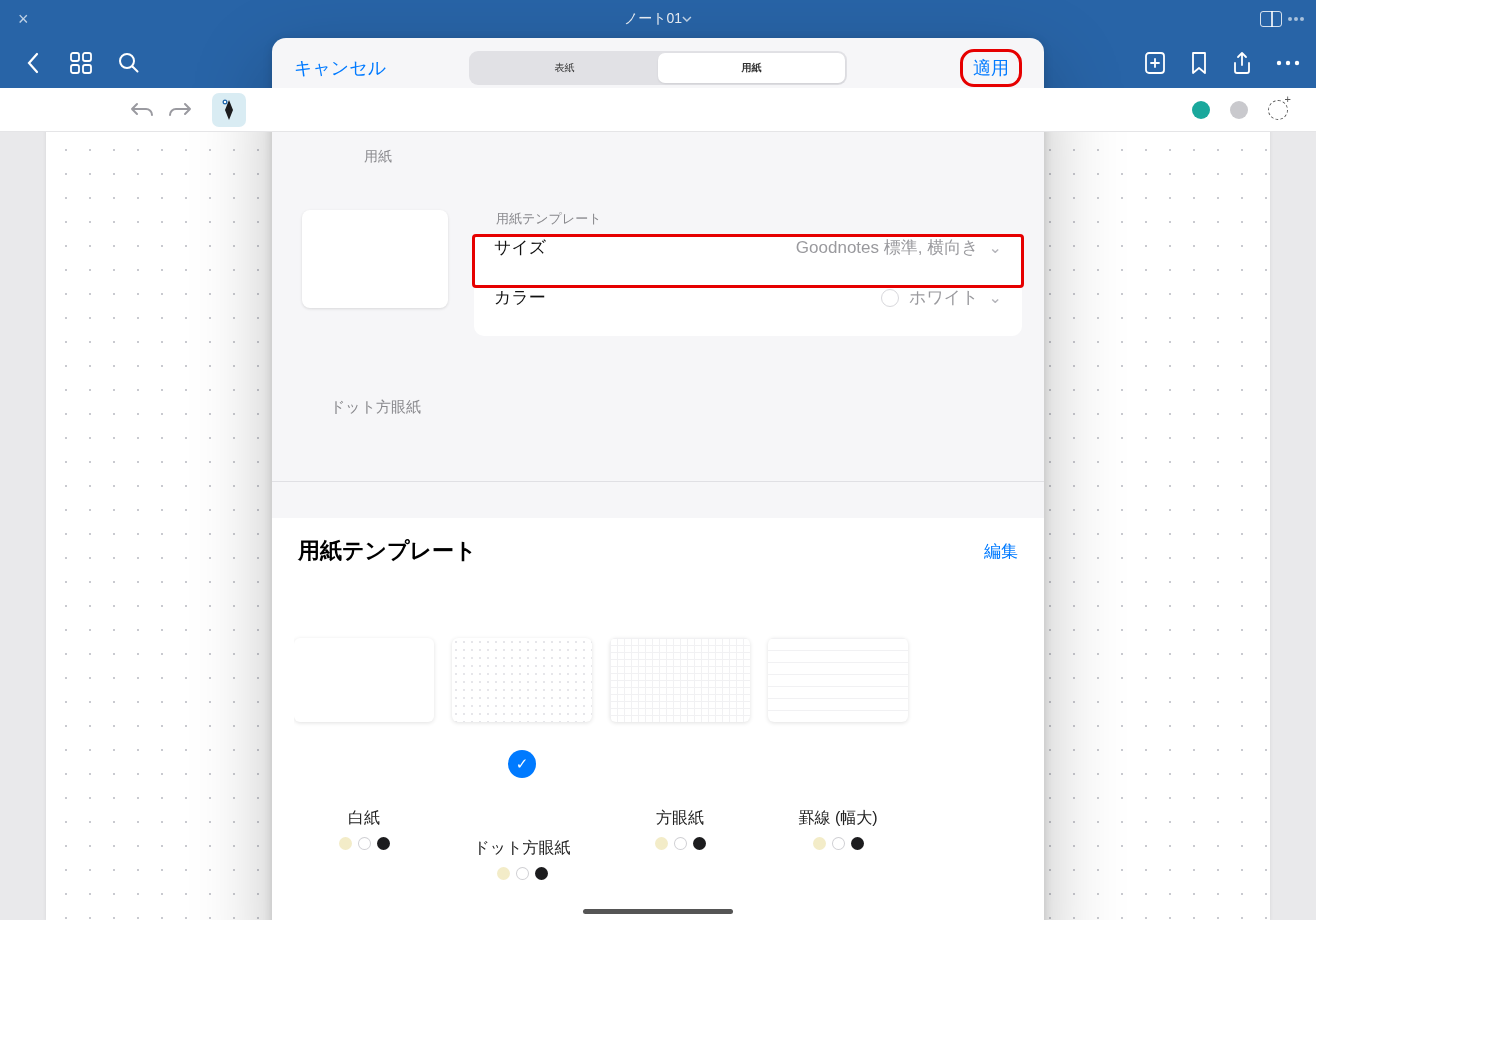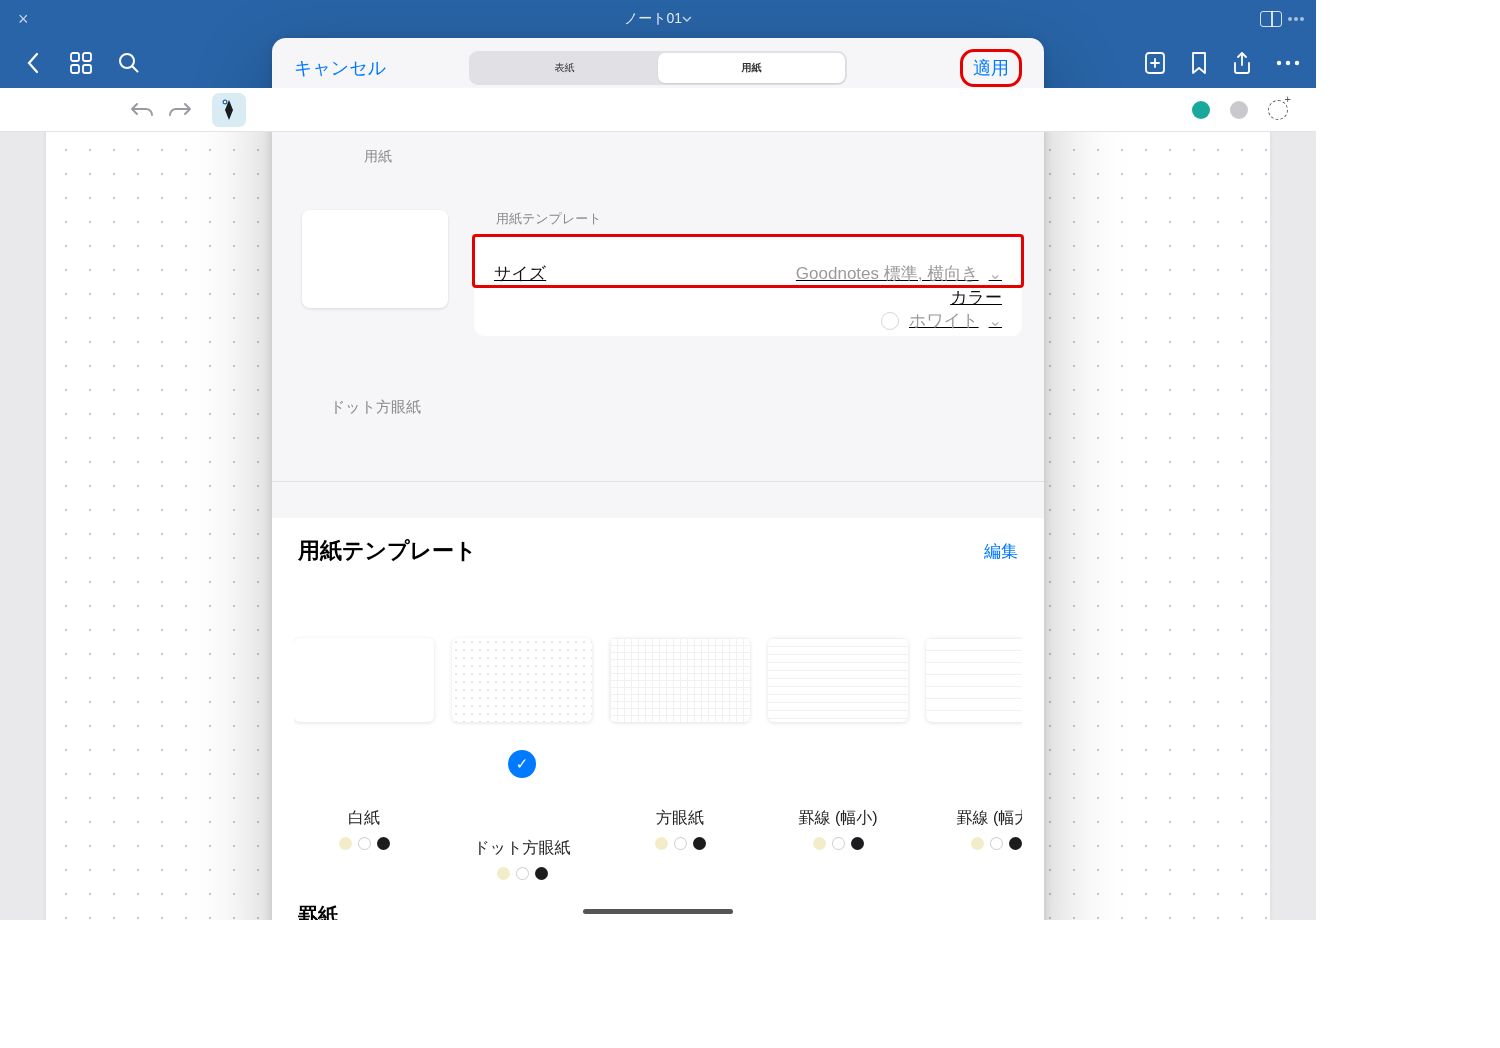--- a/index.html
+++ b/index.html
@@ -39,23 +39,23 @@
   .apply-btn { color:#007aff; font-size:18px; border:3px solid #e60000; padding:4px 10px; border-radius:14px;}
   .seg { position:absolute; left:50%; transform:translateX(-50%); width:378px; height:34px; background:#e1e1e5; border-radius:9px; display:flex; padding:2px;}
   .seg .seg-item{ flex:1; display:flex; align-items:center; justify-content:center; font-size:10px; color:#333; border-radius:7px;}
   .seg .seg-item.active{ background:#fff; font-weight:600; box-shadow:0 1px 2px rgba(0,0,0,.08);}
 
   .section-label { font-size:14px; color:#8a8a8e; padding:14px 0 8px 92px;}
   .form-block { display:flex; padding: 0 22px 0 30px; gap:26px; }
   .preview-thumb { width:146px; height:98px; background:#fff; border-radius:8px; box-shadow:0 1px 3px rgba(0,0,0,.12);}
   .rows { flex:1; }
   .row-label2 { font-size:13px; color:#8a8a8e; padding: 0 0 8px 22px;}
-  .row { height:50px; background:#fff; display:flex; align-items:flex-end; padding:0 20px; border-bottom:1px solid #ececef;text-decoration:underline; }
+  .row { height:50px; background:#fff; display:flex; align-items:flex-start; padding:0 20px; border-bottom:1px solid #ececef; }
   .row:first-of-type{ border-top-left-radius:10px; border-top-right-radius:10px;}
-  .row:last-of-type{ border-bottom-left-radius:10px; border-bottom-right-radius:10px; border-bottom:none;flex-direction:column;}
+  .row:last-of-type{ border-bottom-left-radius:10px; border-bottom-right-radius:10px; border-bottom:none;}
   .row .label { font-size:17px; color:#111;}
   .row .value { margin-left:auto; font-size:17px; color:#9a9a9e; display:flex; align-items:center; gap:10px;}
   .chev { color:#b5b5bb; font-size:16px;}
   .row.highlight { outline:3px solid #e60000; outline-offset:-1px; border-radius:2px;}
   .color-swatch { width:18px; height:18px; border-radius:50%; border:1.5px solid #d8d8dc; background:#fff;}
 
   .sub-label { font-size:15px; color:#8a8a8e; padding:26px 0 18px 58px;}
   .divider { height:1px; background:#e0e0e4; margin-top:10px;}
 
   .templates { flex:1; background:#fff; padding: 18px 22px 0 22px;}
@@ -250,38 +250,27 @@
         <div class="thumb grid"></div>
           <div class="spacer"></div>
         <div class="name">方眼紙</div>
         <div class="dots">
             <span class="d-cream"></span>
             <span class="d-white"></span>
             <span class="d-black"></span>
           </div>
       </div>
       <div class="tmpl">
-        <div class="thumb ruled-s"></div>
-          <div class="spacer"></div>
-        <div class="name">罫線 (幅小)</div>
-        <div class="dots">
-            <span class="d-cream"></span>
-            <span class="d-white"></span>
-            <span class="d-black"></span>
-          </div>
-      </div>
-      <div class="tmpl">
         <div class="thumb ruled-l"></div>
           <div class="spacer"></div>
         <div class="name">罫線 (幅大)</div>
         <div class="dots">
             <span class="d-cream"></span>
             <span class="d-white"></span>
             <span class="d-black"></span>
           </div>
       </div>
     </div>
 
-    <div class="category-title" style="padding-top:22px;">罫紙</div>
   </div>
 </div>
 
 <div class="home-indicator"></div>
 
 </body></html>

